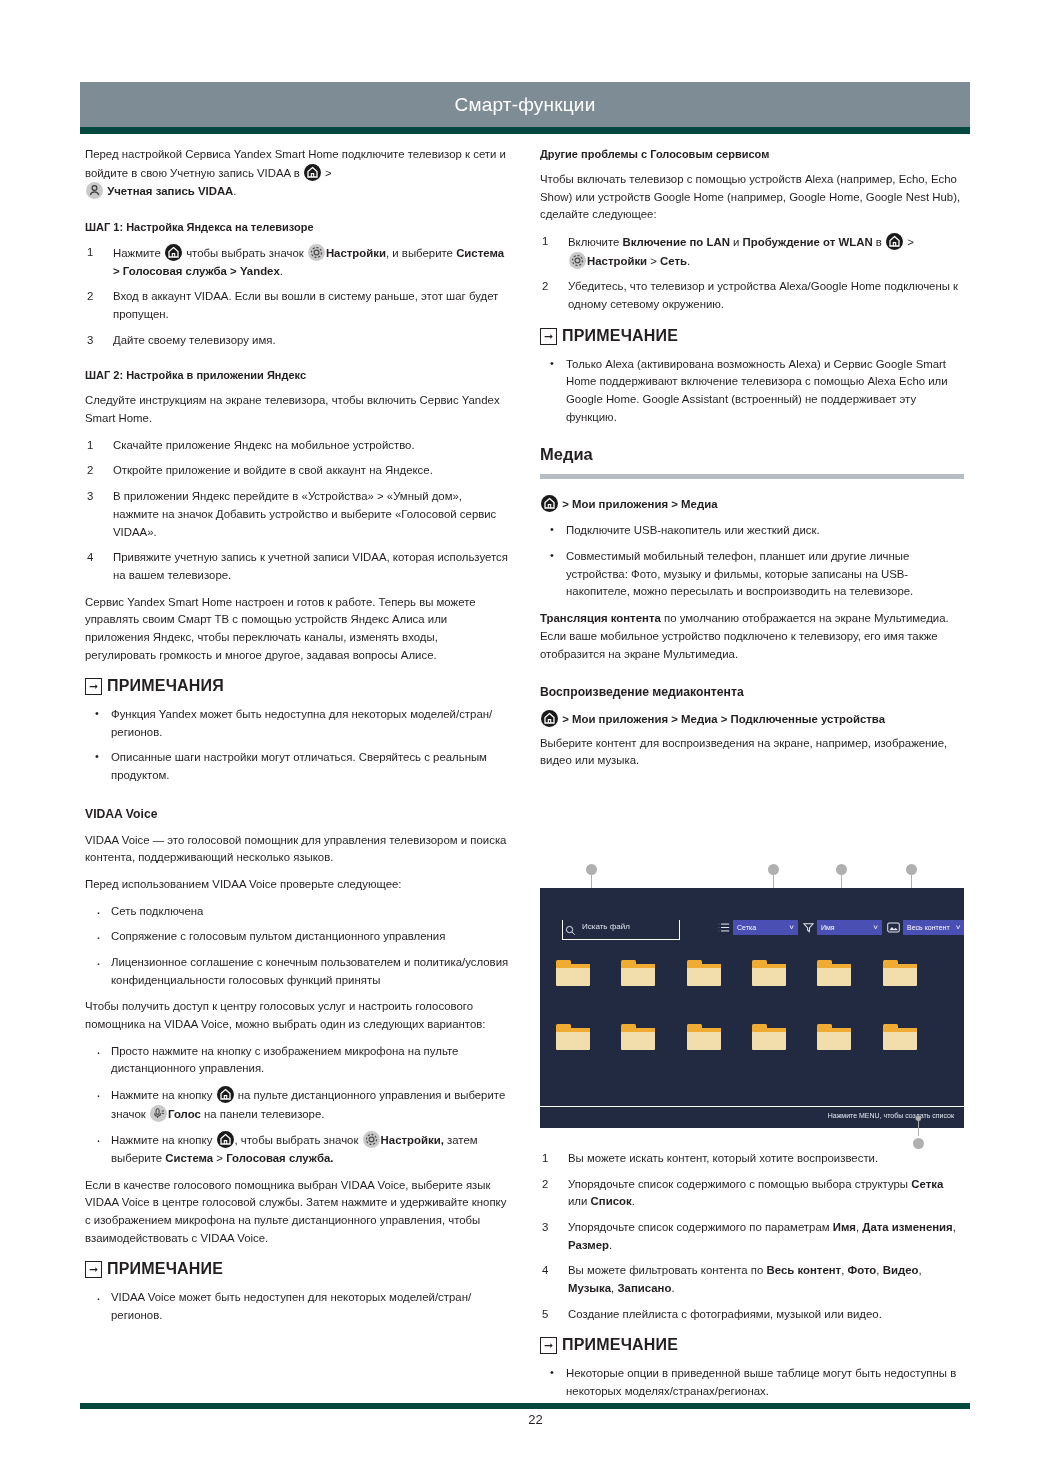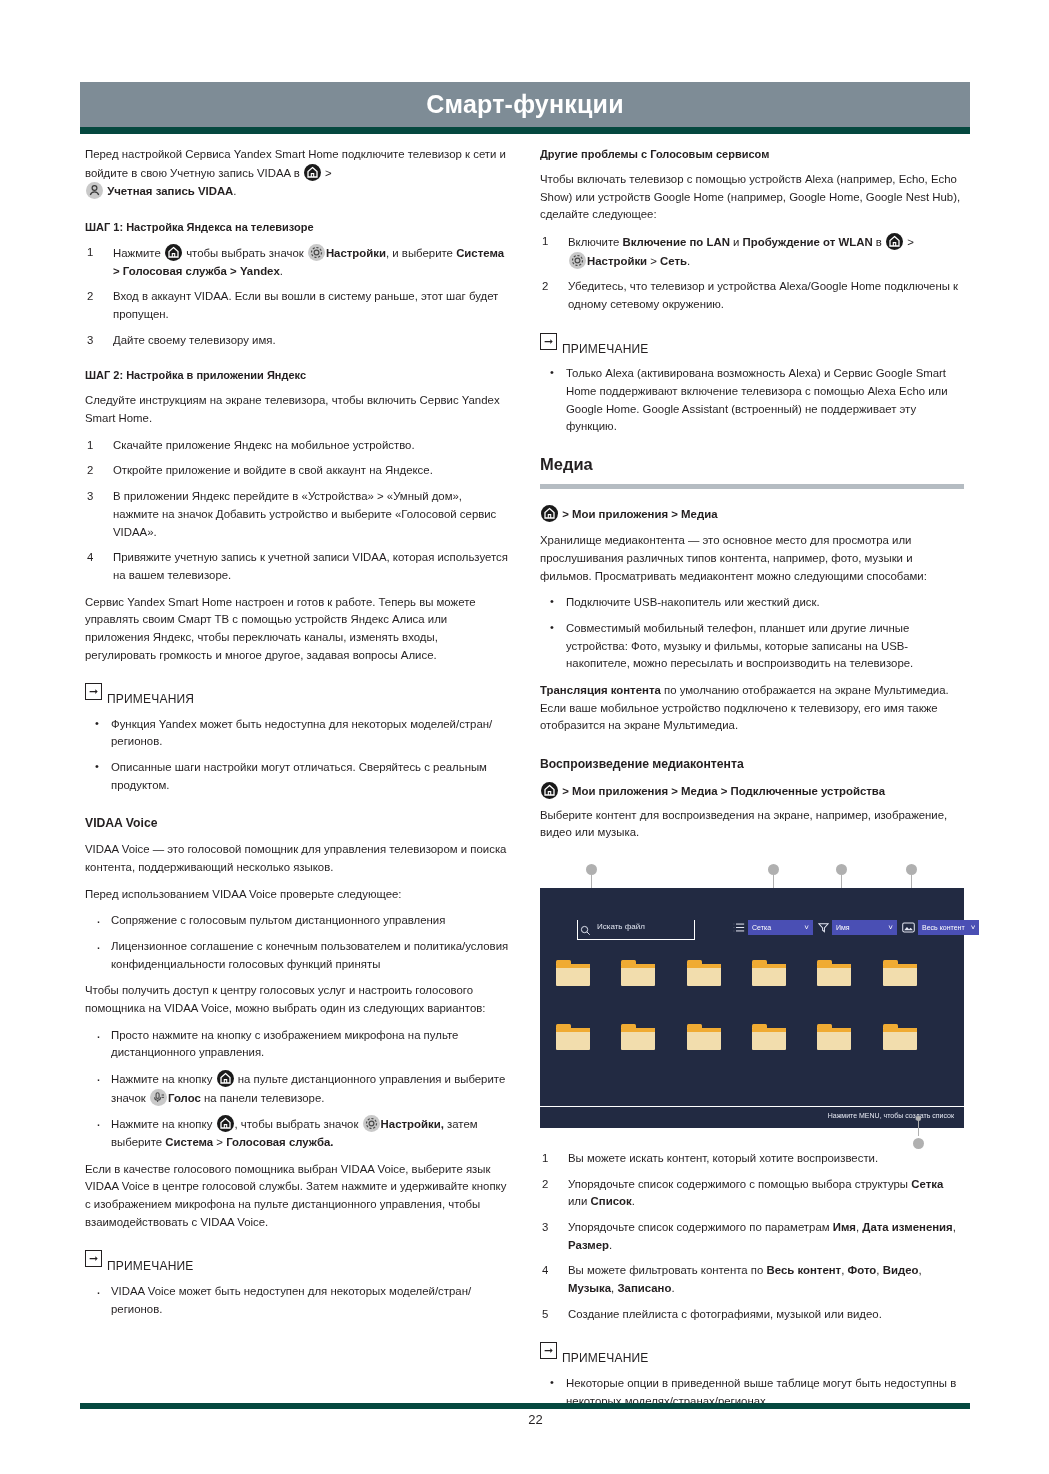--- a/index.html
+++ b/index.html
@@ -13,21 +13,21 @@
   }
   .page{position:absolute;left:0;top:0;width:1049px;height:1474px;}
 
   
   .header{
     position:absolute;left:80px;top:82px;width:890px;height:45px;
     background:#7e8c96;
     display:flex;align-items:center;justify-content:center;
   }
   .header-title{
-    color:#ffffff;font-size:25px;font-weight:bold;letter-spacing:.2px;text-align:right;
+    color:#ffffff;font-size:19px;font-weight:normal;letter-spacing:.2px;text-align:right;
   }
   .header-rule{
     position:absolute;left:80px;top:127px;width:890px;height:7px;
     background:#05483f;
   }
 
   
   .col{position:absolute;width:424px;font-size:11.4px;line-height:1.55;}
   .col-left{left:85px;top:146px;}
   .col-right{left:540px;top:146px;}
@@ -75,42 +75,42 @@
 
   
   .note-head{
     display:flex;align-items:center;gap:5px;margin:10px 0 7px 0;
   }
   .note-box{
     width:15px;height:15px;border:1.6px solid #231f20;
     display:flex;align-items:center;justify-content:center;
     font-size:11px;line-height:1;font-weight:bold;
   }
-  .note-label{font-size:12px;font-weight:normal;letter-spacing:.2px;margin-top:16px;}
+  .note-label{font-size:16px;font-weight:bold;letter-spacing:.2px;}
 
   
   .ico{
     display:inline-block;vertical-align:-4px;
     width:17px;height:17px;border-radius:50%;
     position:relative;margin:0 1px;
   }
   .ico svg{display:block;width:17px;height:17px;}
   .ico-home{background:#1a1a1a;}
   .ico-gear{background:#c9c9c9;}
   .ico-user{background:#c9c9c9;}
   .ico-voice{background:#c9c9c9;}
 
   
   .figure{position:absolute;left:540px;top:888px;width:424px;height:240px;}
   .tv{
     position:absolute;left:0;top:0;width:424px;height:240px;
     background:#222a42;
   }
   .tv-top{
-    position:absolute;left:0;top:0;width:476px;height:62px;margin-left:15px;
+    position:absolute;left:0;top:0;width:476px;height:62px;
   }
   .tv-search{
     position:absolute;left:22px;top:32px;width:118px;height:20px;
     border-bottom:1.6px solid #ffffff;
     border-left:1.6px solid #ffffff;border-right:1.6px solid #ffffff;
     border-top:none;
     box-sizing:border-box;
   }
   .tv-search .mag{
     position:absolute;left:2px;top:2px;
@@ -248,20 +248,21 @@
     </div>
     <ul class="blist">
       <li>Функция Yandex может быть недоступна для некоторых моделей/стран/регионов.</li>
       <li>Описанные шаги настройки могут отличаться. Сверяйтесь с реальным продуктом.</li>
     </ul>
 
     <h3 class="sub-head">VIDAA Voice</h3>
     <p>VIDAA Voice — это голосовой помощник для управления телевизором и поиска контента, поддерживающий несколько языков.</p>
     <p>Перед использованием VIDAA Voice проверьте следующее:</p>
     <ul class="blist small-dot">
+      <li>Сеть подключена</li>
       <li>Сопряжение с голосовым пультом дистанционного управления</li>
       <li>Лицензионное соглашение с конечным пользователем и политика/условия конфиденциальности голосовых функций приняты</li>
     </ul>
     <p>Чтобы получить доступ к центру голосовых услуг и настроить голосового помощника на VIDAA Voice, можно выбрать один из следующих вариантов:</p>
     <ul class="blist small-dot">
       <li>Просто нажмите на кнопку с изображением микрофона на пульте дистанционного управления.</li>
       <li>
         <span>Нажмите на кнопку </span><span class="ico ico-home"><svg viewBox="0 0 17 17">
               <path d="M8.5 3.6 L13 7.6 L13 13 L4 13 L4 7.6 Z" fill="none" stroke="#fff" stroke-width="1.3"></path>
               <path d="M7.3 13 L7.3 9.6 L9.7 9.6 L9.7 13" fill="none" stroke="#fff" stroke-width="1.1"></path>
@@ -325,21 +326,20 @@
 
     <h2 class="big-head">Медиа</h2>
     <div class="big-rule"></div>
 
     <p>
       <span class="ico ico-home"><svg viewBox="0 0 17 17">
             <path d="M8.5 3.6 L13 7.6 L13 13 L4 13 L4 7.6 Z" fill="none" stroke="#fff" stroke-width="1.3"></path>
             <path d="M7.3 13 L7.3 9.6 L9.7 9.6 L9.7 13" fill="none" stroke="#fff" stroke-width="1.1"></path>
           </svg></span><b> &gt; </b><b>Мои приложения</b><b> &gt; </b><b>Медиа</b>
     </p>
-    <p>Хранилище медиаконтента — это основное место для просмотра или прослушивания различных типов контента, например, фото, музыки и фильмов. Просматривать медиаконтент можно следующими способами:</p>
     <ul class="blist">
       <li>Подключите USB-накопитель или жесткий диск.</li>
       <li>Совместимый мобильный телефон, планшет или другие личные устройства: Фото, музыку и фильмы, которые записаны на USB-накопителе, можно пересылать и воспроизводить на телевизоре.</li>
     </ul>
     <p><b>Трансляция контента</b><span> по умолчанию отображается на экране Мультимедиа. Если ваше мобильное устройство подключено к телевизору, его имя также отобразится на экране Мультимедиа.</span></p>
 
     <h3 class="sub-head">Воспроизведение медиаконтента</h3>
     <p class="tight">
       <span class="ico ico-home"><svg viewBox="0 0 17 17">
             <path d="M8.5 3.6 L13 7.6 L13 13 L4 13 L4 7.6 Z" fill="none" stroke="#fff" stroke-width="1.3"></path>

